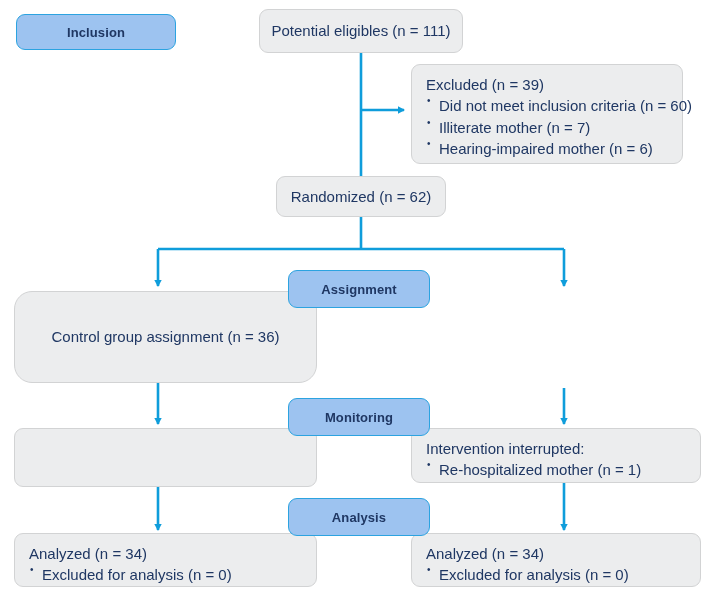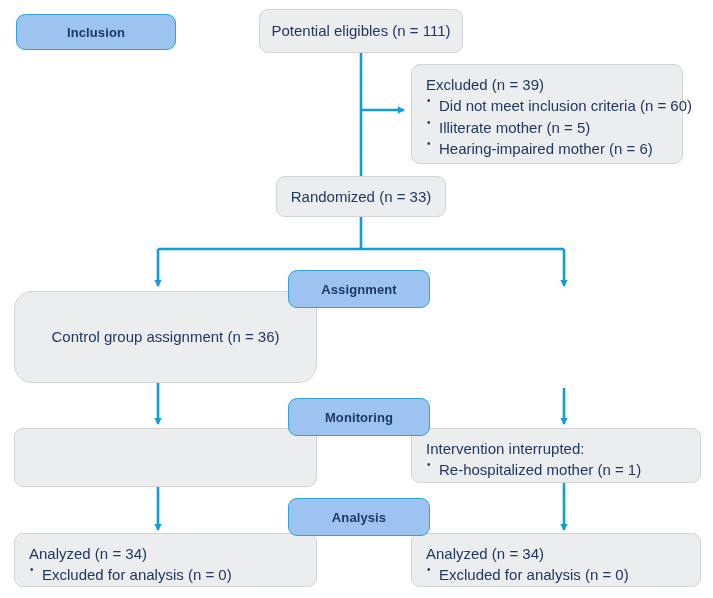--- a/index.html
+++ b/index.html
@@ -140,27 +140,27 @@
   </div>
 
   <div class="node center" style="left:259px; top:9px; width:204px; height:44px;">
     <span class="ttl">Potential eligibles (n = 111)</span>
   </div>
 
   <div class="node topleft" style="left:411px; top:64px; width:272px; height:100px;">
     <span class="ttl">Excluded (n = 39)</span>
     <ul class="bullets">
       <li>Did not meet inclusion criteria (n = 60)</li>
-      <li>Illiterate mother (n = 5)</li>
+      <li>Illiterate mother (n = 7)</li>
       <li>Hearing-impaired mother (n = 6)</li>
     </ul>
   </div>
 
   <div class="node center" style="left:276px; top:176px; width:170px; height:41px;">
-    <span class="ttl">Randomized (n = 33)</span>
+    <span class="ttl">Randomized (n = 62)</span>
   </div>
 
   <div class="node center" style="left:14px; top:291px; width:303px; height:92px;border-radius:18px;">
     <span class="ttl">Control group assignment (n = 36)</span>
   </div>
 
 
   <div class="node topleft" style="left:14px; top:428px; width:303px; height:59px;">
   </div>
 

